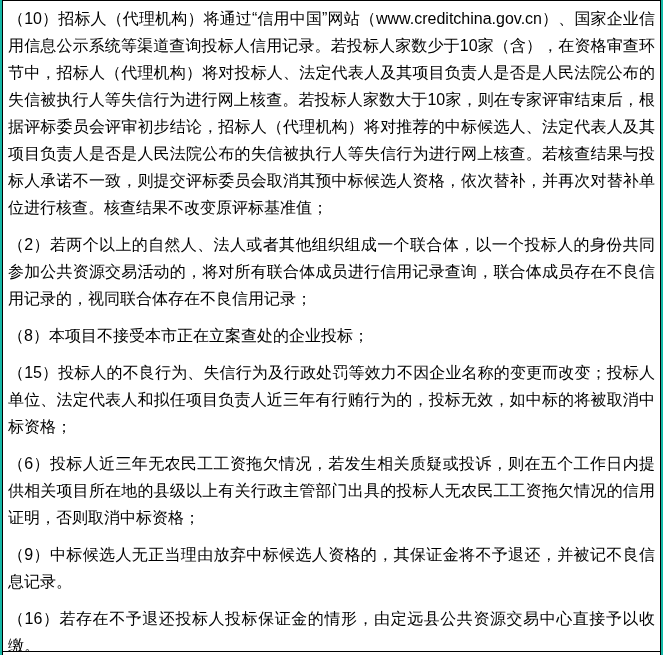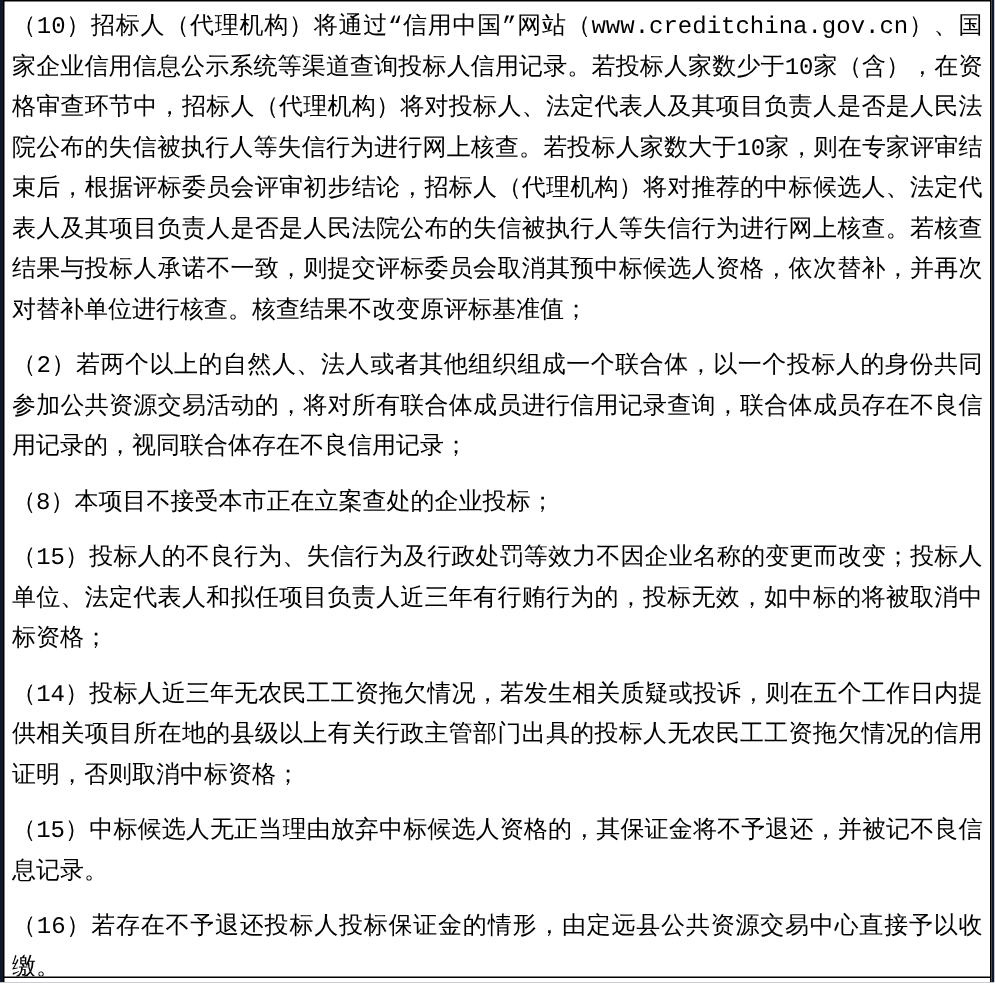--- a/index.html
+++ b/index.html
@@ -4,23 +4,23 @@
 <style>
   html, body {
     margin: 0;
     padding: 0;
     background: #ffffff;
   }
   .page {
     position: relative;
     width: 663px;
     height: 655px;
-    background: #0f172a;
+    background: #14b8a6;
     overflow: hidden;
-    font-family: Liberation Mono, monospace;
+    font-family: Liberation Sans, sans-serif;
   }
   .doc-cell {
     position: absolute;
     left: 2px;
     top: 0;
     width: 659px;
     height: 652px;
     box-sizing: border-box;
     border: 1px solid #000000;
     padding: 4px 5px 0 5px;
@@ -49,19 +49,19 @@
 </style>
 </head>
 <body>
 
 <div class="page">
   <div class="doc-cell">
     <p>（10）招标人（代理机构）将通过“信用中国”网站（www.creditchina.gov.cn）、国家企业信用信息公示系统等渠道查询投标人信用记录。若投标人家数少于10家（含），在资格审查环节中，招标人（代理机构）将对投标人、法定代表人及其项目负责人是否是人民法院公布的失信被执行人等失信行为进行网上核查。若投标人家数大于10家，则在专家评审结束后，根据评标委员会评审初步结论，招标人（代理机构）将对推荐的中标候选人、法定代表人及其项目负责人是否是人民法院公布的失信被执行人等失信行为进行网上核查。若核查结果与投标人承诺不一致，则提交评标委员会取消其预中标候选人资格，依次替补，并再次对替补单位进行核查。核查结果不改变原评标基准值；</p>
     <p>（2）若两个以上的自然人、法人或者其他组织组成一个联合体，以一个投标人的身份共同参加公共资源交易活动的，将对所有联合体成员进行信用记录查询，联合体成员存在不良信用记录的，视同联合体存在不良信用记录；</p>
     <p>（8）本项目不接受本市正在立案查处的企业投标；</p>
     <p>（15）投标人的不良行为、失信行为及行政处罚等效力不因企业名称的变更而改变；投标人单位、法定代表人和拟任项目负责人近三年有行贿行为的，投标无效，如中标的将被取消中标资格；</p>
-    <p>（14）投标人近三年无农民工工资拖欠情况，若发生相关质疑或投诉，则在五个工作日内提供相关项目所在地的县级以上有关行政主管部门出具的投标人无农民工工资拖欠情况的信用证明，否则取消中标资格；</p>
-    <p>（15）中标候选人无正当理由放弃中标候选人资格的，其保证金将不予退还，并被记不良信息记录。</p>
+    <p>（6）投标人近三年无农民工工资拖欠情况，若发生相关质疑或投诉，则在五个工作日内提供相关项目所在地的县级以上有关行政主管部门出具的投标人无农民工工资拖欠情况的信用证明，否则取消中标资格；</p>
+    <p>（9）中标候选人无正当理由放弃中标候选人资格的，其保证金将不予退还，并被记不良信息记录。</p>
     <p>（16）若存在不予退还投标人投标保证金的情形，由定远县公共资源交易中心直接予以收缴。</p>
 
   </div>
   <div class="next-row"></div>
 </div>
 
 </body></html>

